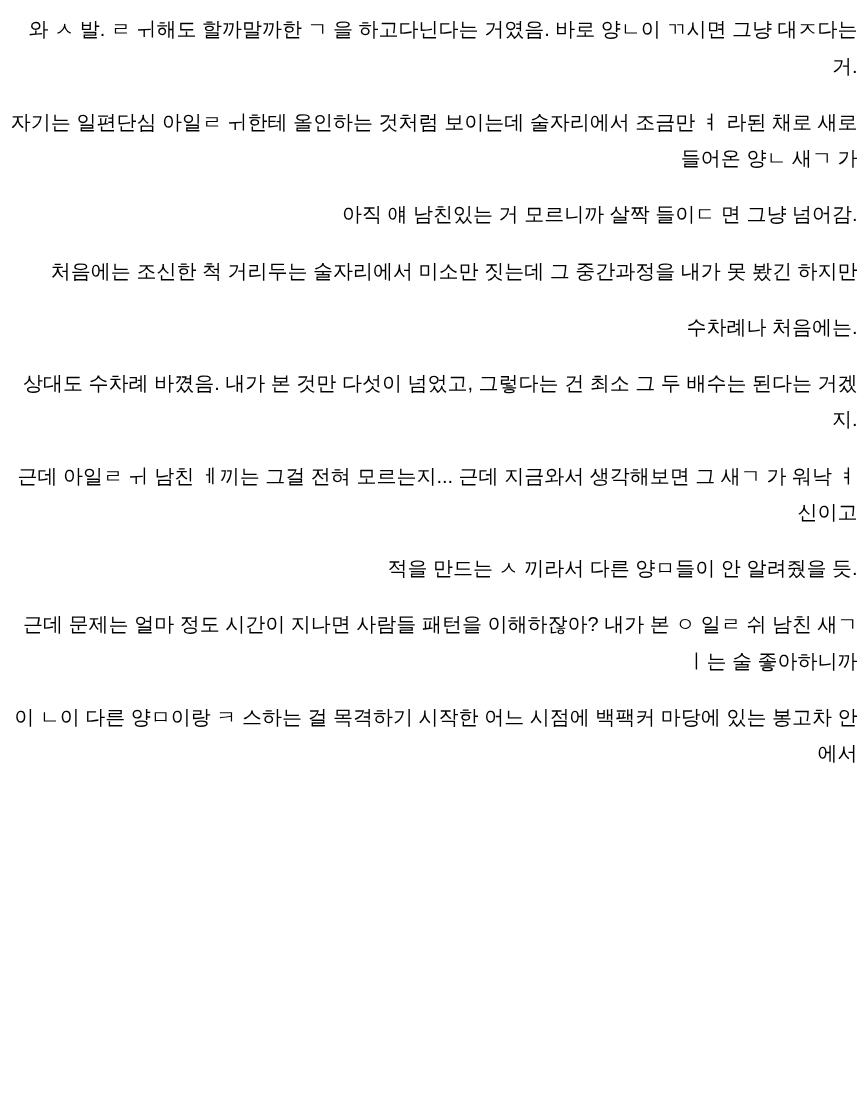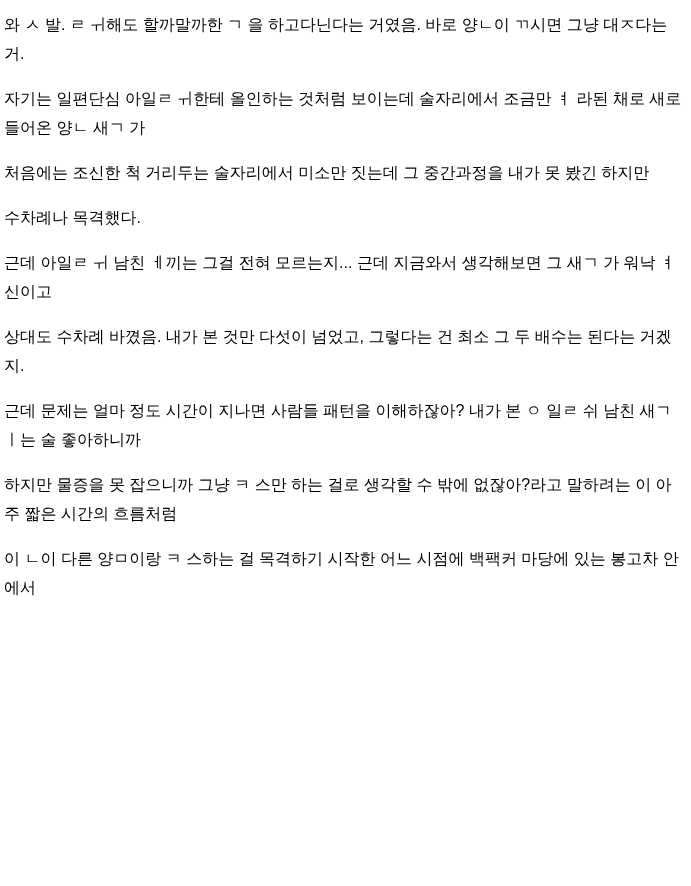--- a/index.html
+++ b/index.html
@@ -16,32 +16,33 @@
     font-family: "Liberation Sans", "DejaVu Sans", sans-serif;
     color: #000000;
   }
   .post-paragraph {
     margin: 0 0 16px 0;
     font-size: 16px;
     line-height: 29px;
     color: #000000;
     white-space: pre-wrap;
     word-break: break-word;
-    text-align: left;
+    text-align: right;
   }
   .post-paragraph:last-child {
     margin-bottom: 0;
   }
 </style>
 </head>
 <body>
 
 <div class="page">
   <p class="post-paragraph">와 ㅅ 발. ㄹ ㅟ해도 할까말까한 ㄱ 을 하고다닌다는 거였음. 바로 양ㄴ이 ㄲ시면 그냥 대ㅈ다는 거.</p>
   <p class="post-paragraph">자기는 일편단심 아일ㄹ ㅟ한테 올인하는 것처럼 보이는데 술자리에서 조금만 ㅕ 라된 채로 새로 들어온 양ㄴ 새ㄱ 가</p>
+  <p class="post-paragraph">아직 얘 남친있는 거 모르니까 살짝 들이ㄷ 면 그냥 넘어감.</p>
   <p class="post-paragraph">처음에는 조신한 척 거리두는 술자리에서 미소만 짓는데 그 중간과정을 내가 못 봤긴 하지만</p>
-  <p class="post-paragraph">수차례나 목격했다.</p>
+  <p class="post-paragraph">수차례나 처음에는.</p>
+  <p class="post-paragraph">상대도 수차례 바꼈음. 내가 본 것만 다섯이 넘었고, 그렇다는 건 최소 그 두 배수는 된다는 거겠지.</p>
   <p class="post-paragraph">근데 아일ㄹ ㅟ 남친 ㅔ끼는 그걸 전혀 모르는지... 근데 지금와서 생각해보면 그 새ㄱ 가 워낙 ㅕ 신이고</p>
-  <p class="post-paragraph">상대도 수차례 바꼈음. 내가 본 것만 다섯이 넘었고, 그렇다는 건 최소 그 두 배수는 된다는 거겠지.</p>
+  <p class="post-paragraph">적을 만드는 ㅅ 끼라서 다른 양ㅁ들이 안 알려줬을 듯.</p>
   <p class="post-paragraph">근데 문제는 얼마 정도 시간이 지나면 사람들 패턴을 이해하잖아? 내가 본 ㅇ 일ㄹ 쉬 남친 새ㄱ ㅣ는 술 좋아하니까</p>
-  <p class="post-paragraph">하지만 물증을 못 잡으니까 그냥 ㅋ 스만 하는 걸로 생각할 수 밖에 없잖아?라고 말하려는 이 아주 짧은 시간의 흐름처럼</p>
   <p class="post-paragraph">이 ㄴ이 다른 양ㅁ이랑 ㅋ 스하는 걸 목격하기 시작한 어느 시점에 백팩커 마당에 있는 봉고차 안에서</p>
 </div>
 
 </body></html>

